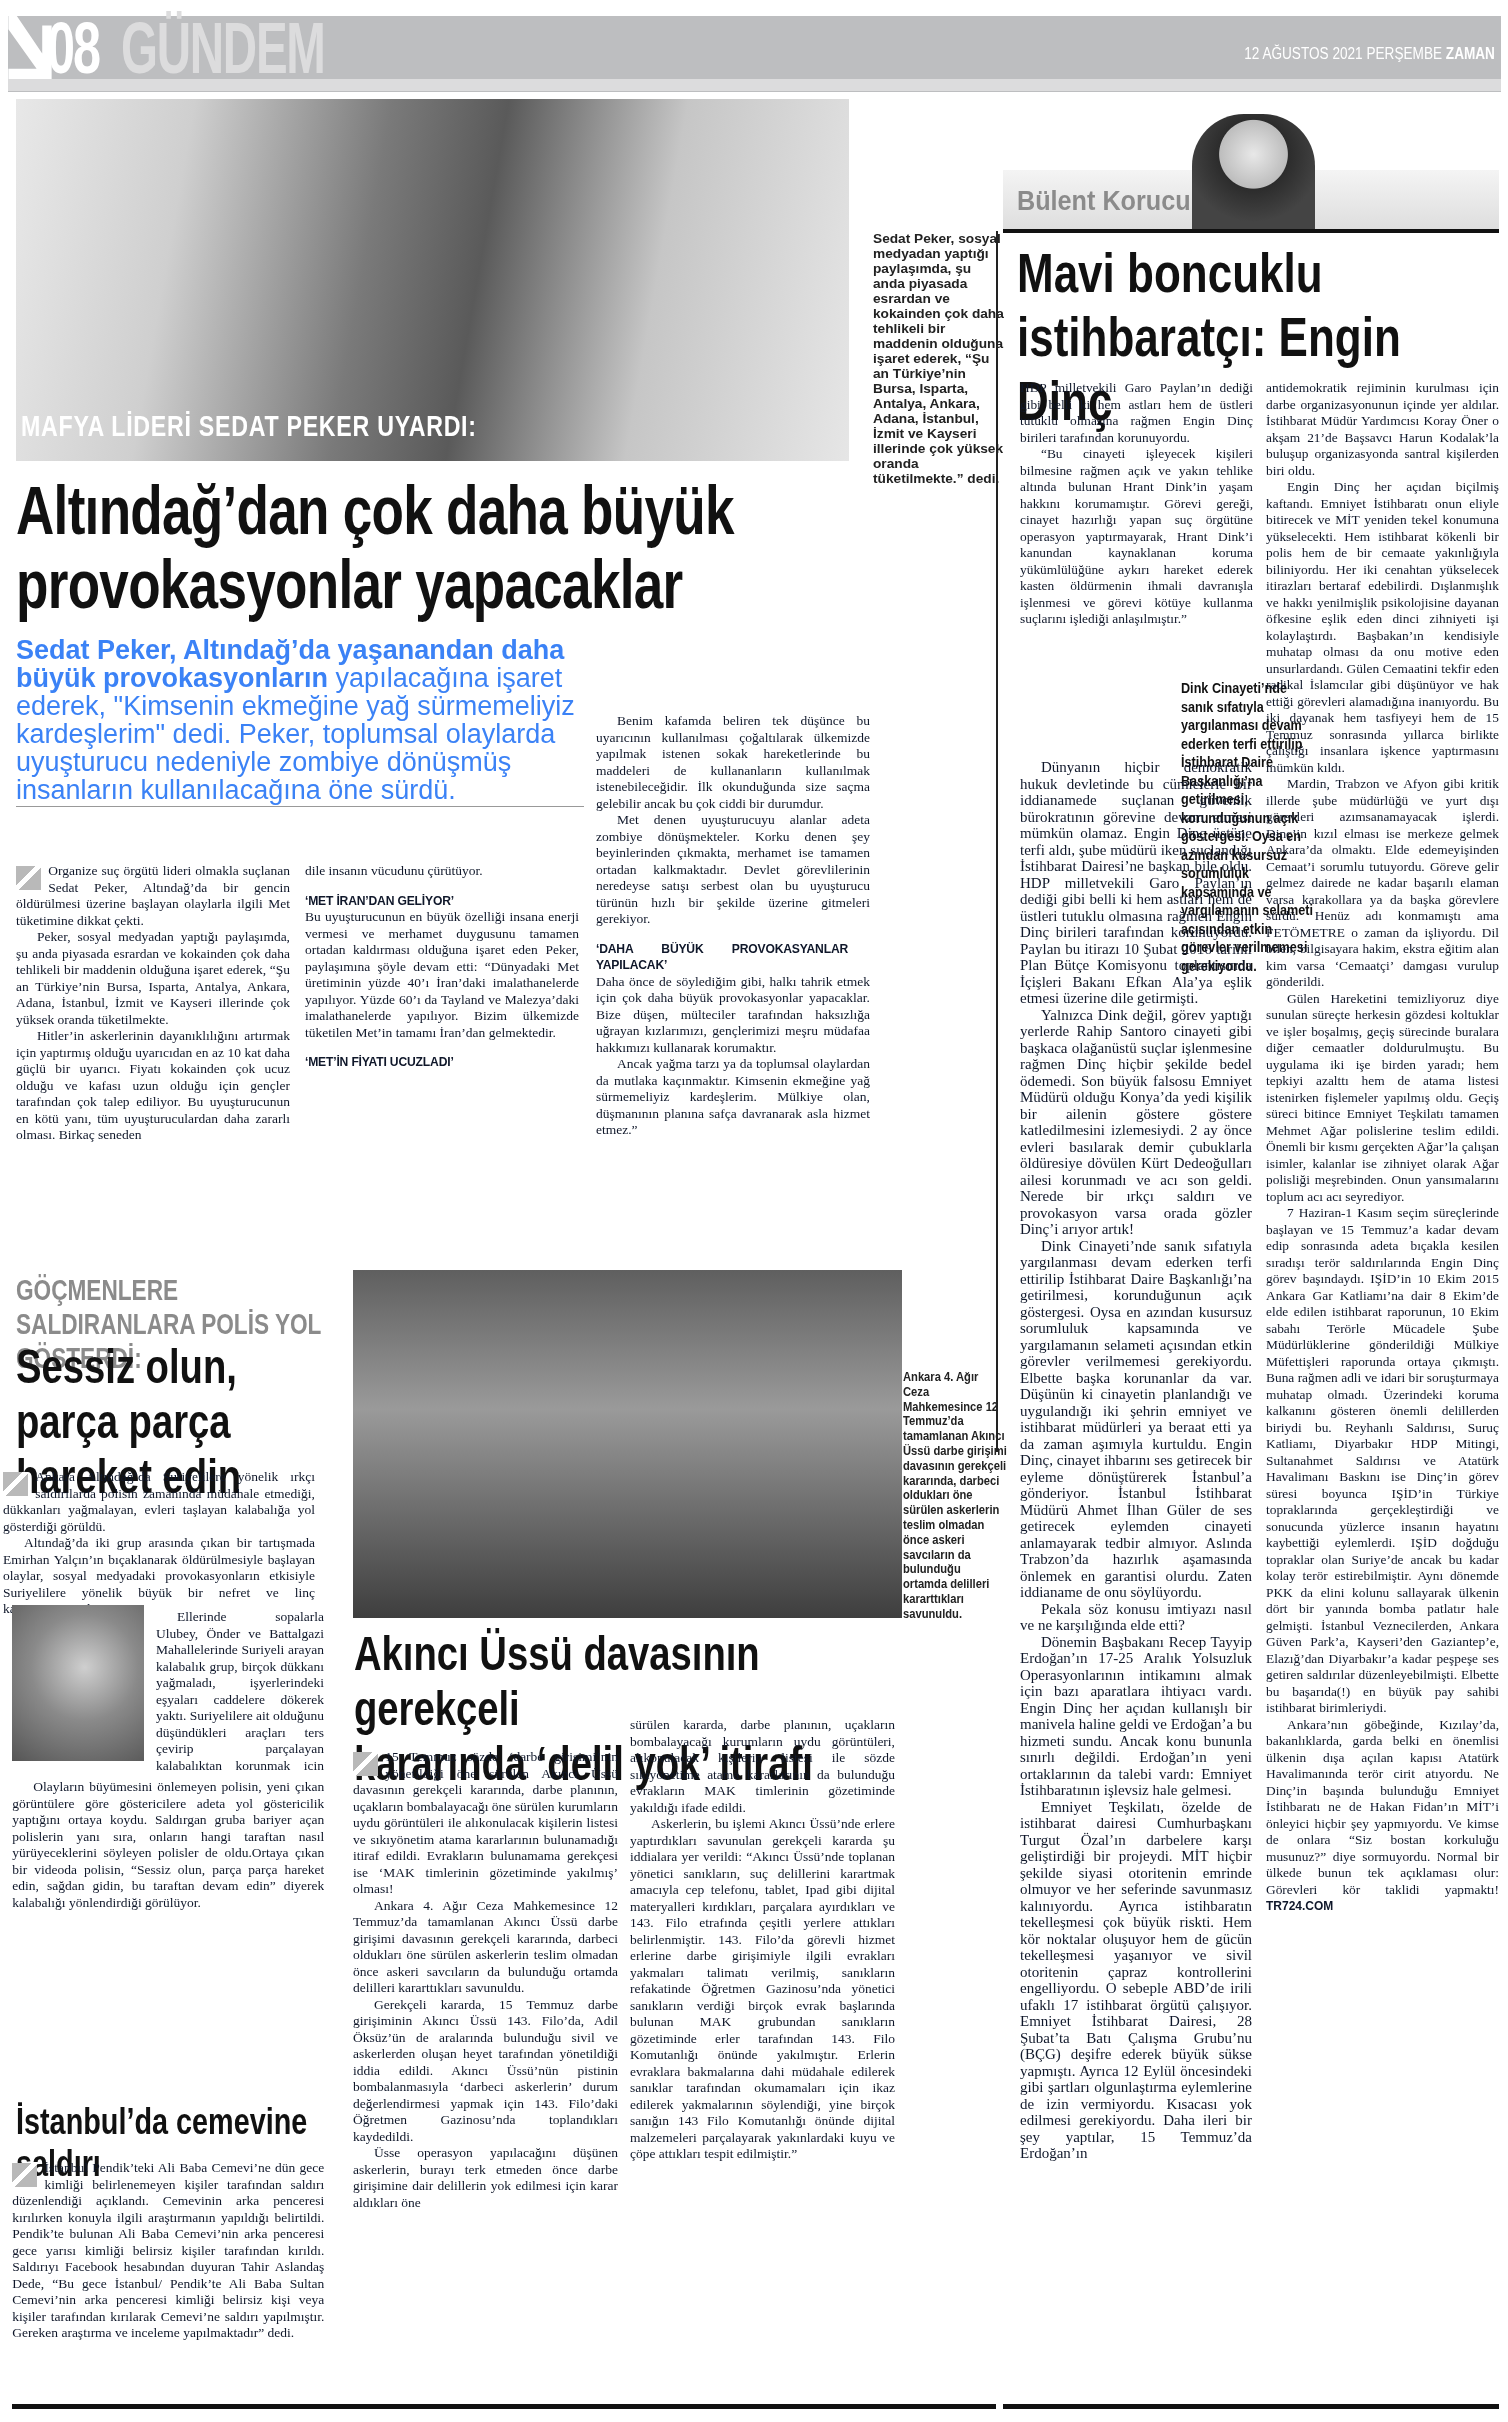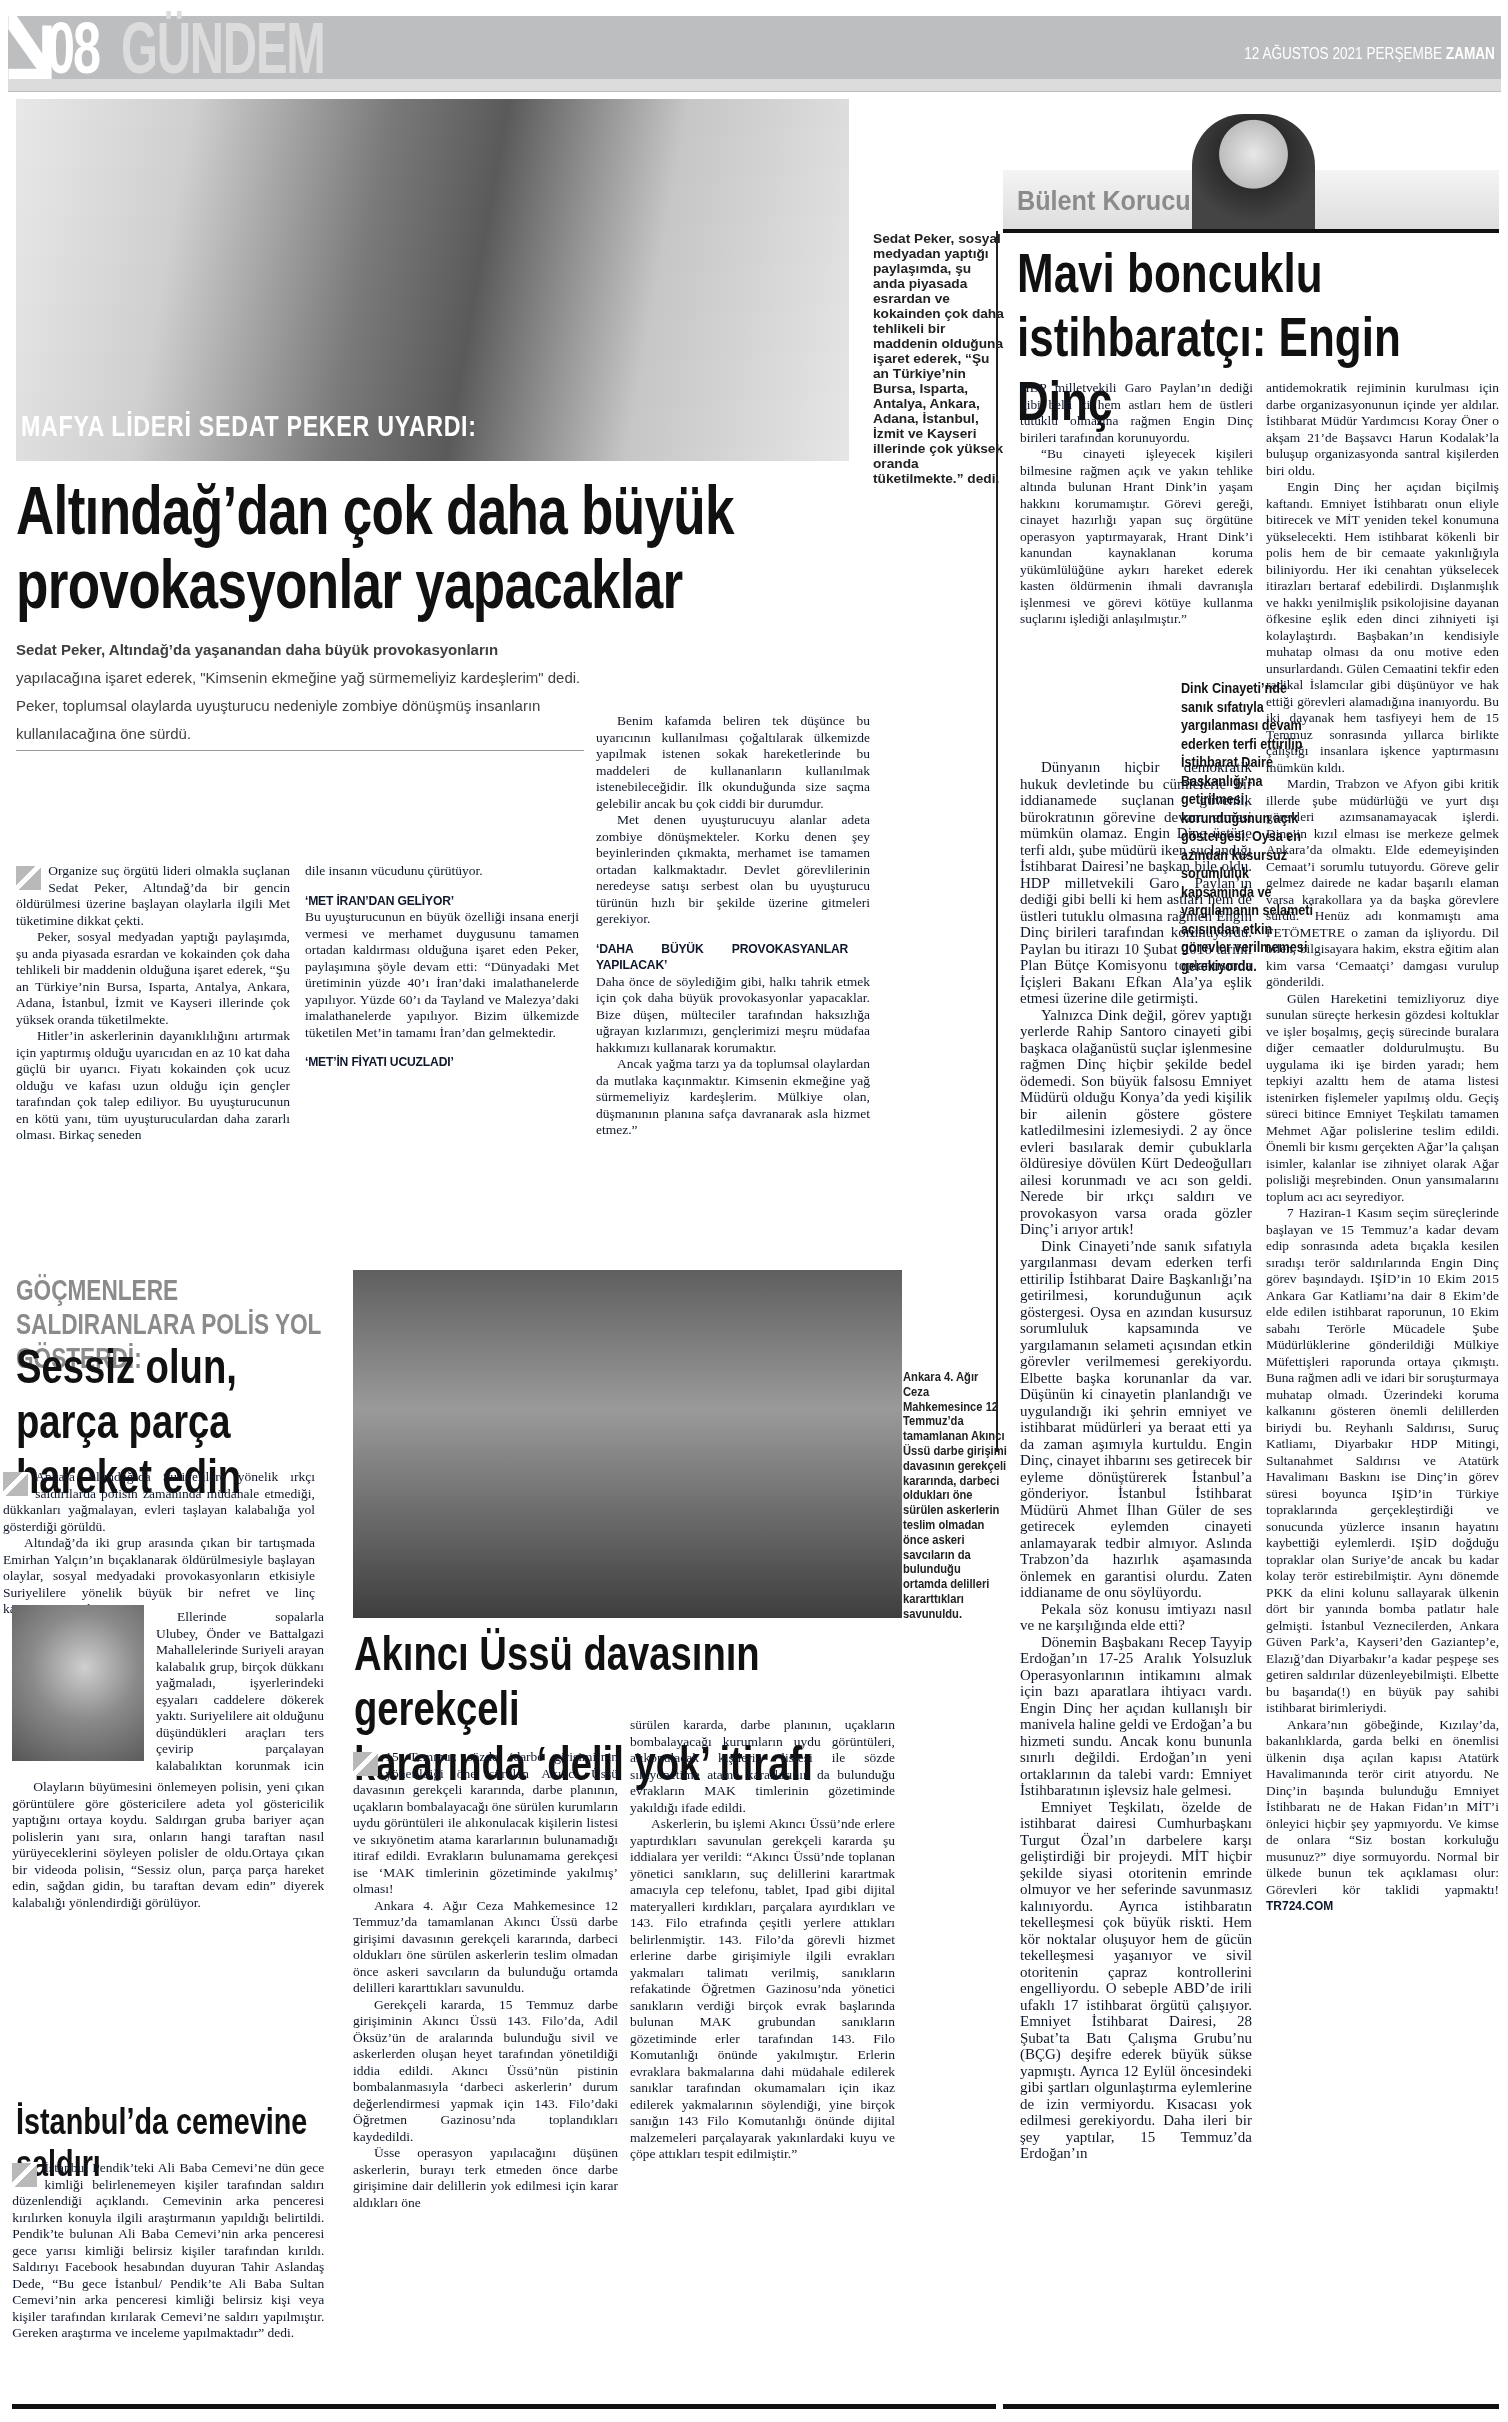--- a/index.html
+++ b/index.html
@@ -15,21 +15,21 @@
   #hdr-num{left:47px;top:9.5px;font-size:72px;font-weight:bold;color:#fff;letter-spacing:-2.8px;transform:scaleX(.7);transform-origin:left top;line-height:76px}
   #hdr-sec{left:121px;top:9.5px;font-size:72px;font-weight:bold;color:#dcdcdd;letter-spacing:-1.9px;transform:scaleX(.66);transform-origin:left top;line-height:76px}
   #hdr-date{right:13.2px;top:45px;font-size:16px;color:#fff;transform:scaleX(.85);transform-origin:right top}
   #hdr-date b{font-weight:bold}
   #peker-photo{left:16px;top:99px;width:833px;height:362px;background:linear-gradient(100deg,#e8e8e8 0%,#cfcfcf 20%,#7a7a7a 42%,#5a5a5a 55%,#c6c6c6 75%,#e6e6e6 100%)}
   #peker-kicker{left:21px;top:410px;font-size:29px;font-weight:bold;color:#fff;letter-spacing:0.9px;transform:scaleX(.8);transform-origin:left top}
   #peker-caption{left:873px;top:231px;width:132px;font-size:13.7px;font-weight:bold;line-height:15px;color:#222}
   .vsep{background:#222;width:2.8px}
 
   #h1{left:16px;top:473px;width:852px;font-size:68px;font-weight:bold;line-height:74px;color:#111;letter-spacing:-0.9px;transform:scaleX(.78);transform-origin:left top;width:1098px}
-  #lede{left:16px;top:636px;width:568px;font-size:15px;line-height:28px;color:#404040}
+  #lede{left:16px;top:636px;width:568px;font-size:27px;line-height:28px;color:#3b82f6}
   #lede b{font-weight:bold}
   .ledeline{border-bottom:0.9px solid #999;padding:0 0 1.9px 0}
 
   .col{font-size:13.5px;line-height:16.5px;text-align:justify;hyphens:auto;color:#0f172a}
   .col p{text-indent:21px}
   .col p.first{text-indent:0}
   .col h4{font-family:"Liberation Sans","DejaVu Sans",sans-serif;font-size:13.2px;font-weight:bold;margin-top:13.2px;letter-spacing:-0.2px;transform:scaleX(.92);transform-origin:left}
   .dropicon{float:left;width:24.6px;height:24.6px;margin:2.8px 7.6px 0 0;position:relative;background:#b9b9b9}
   .dropicon::after{content:"";position:absolute;left:0;top:0;width:24.6px;height:24.6px;background:linear-gradient(135deg,transparent 40%,#fff 40%,#fff 55%,transparent 55%)}
 

